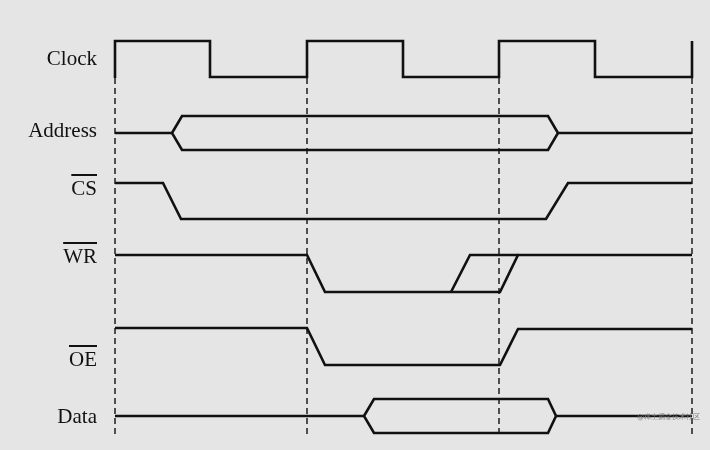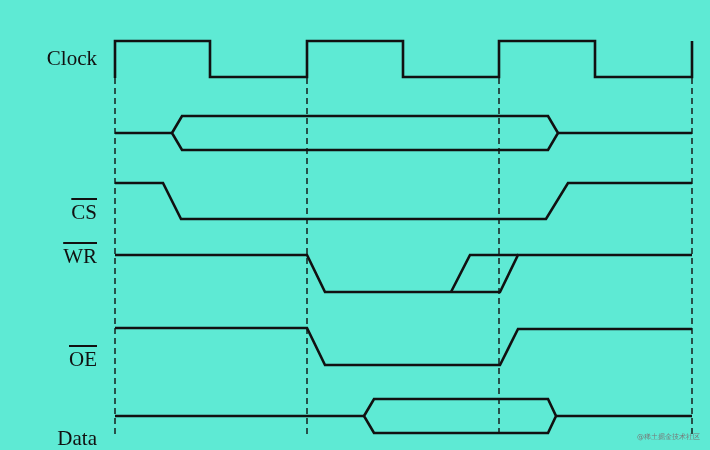--- a/index.html
+++ b/index.html
@@ -1,39 +1,40 @@
 <!DOCTYPE html>
 <html><head>
   <meta charset="utf-8">
   <style>
     html, body { margin: 0; padding: 0; background: #ffffff; }
-    #canvas { position: relative; width: 710px; height: 450px; background: #5eead4; overflow: hidden; text-decoration: underline; }
+    #canvas { position: relative; width: 710px; height: 450px; background: #e5e5e5; overflow: hidden; text-decoration: underline; }
     .sig-label {
       position: absolute; right: 613px; font-family: "Liberation Serif", "DejaVu Serif", serif;
       font-size: 21px; color: #111111; white-space: nowrap; line-height: 1; text-align: right;
     }
     .overbar { text-decoration: overline; text-decoration-thickness: 1.5px; }
     svg { position: absolute; left: 0; top: 0; }
     .wave { fill: none; stroke: #111111; stroke-width: 2.6; stroke-linejoin: miter; }
     .guide { fill: none; stroke: #111111; stroke-width: 1.4; stroke-dasharray: 6 4; }
     .watermark {
-      position: absolute; right: 10px; top: 432px; font-family: "DejaVu Sans", sans-serif;
+      position: absolute; right: 10px; top: 412px; font-family: "DejaVu Sans", sans-serif;
       font-size: 7px; color: #777777;
     }
   </style>
 </head>
 <body>
 
 <div id="canvas">
 
   <div class="sig-label" style="top:48px">Clock</div>
-  <div class="sig-label overbar" style="top:202px">CS</div>
+  <div class="sig-label" style="top:120px">Address</div>
+  <div class="sig-label overbar" style="top:178px">CS</div>
   <div class="sig-label overbar" style="top:246px">WR</div>
   <div class="sig-label overbar" style="top:349px">OE</div>
-  <div class="sig-label" style="top:428px">Data</div>
+  <div class="sig-label" style="top:406px">Data</div>
 
   <svg width="710" height="450" viewBox="0 0 710 450">
 
     <g>
       <line class="guide" x1="115" y1="78" x2="115" y2="438"></line>
       <line class="guide" x1="307" y1="78" x2="307" y2="438"></line>
       <line class="guide" x1="499" y1="78" x2="499" y2="438"></line>
       <line class="guide" x1="692" y1="78" x2="692" y2="438"></line>
     </g>
 

